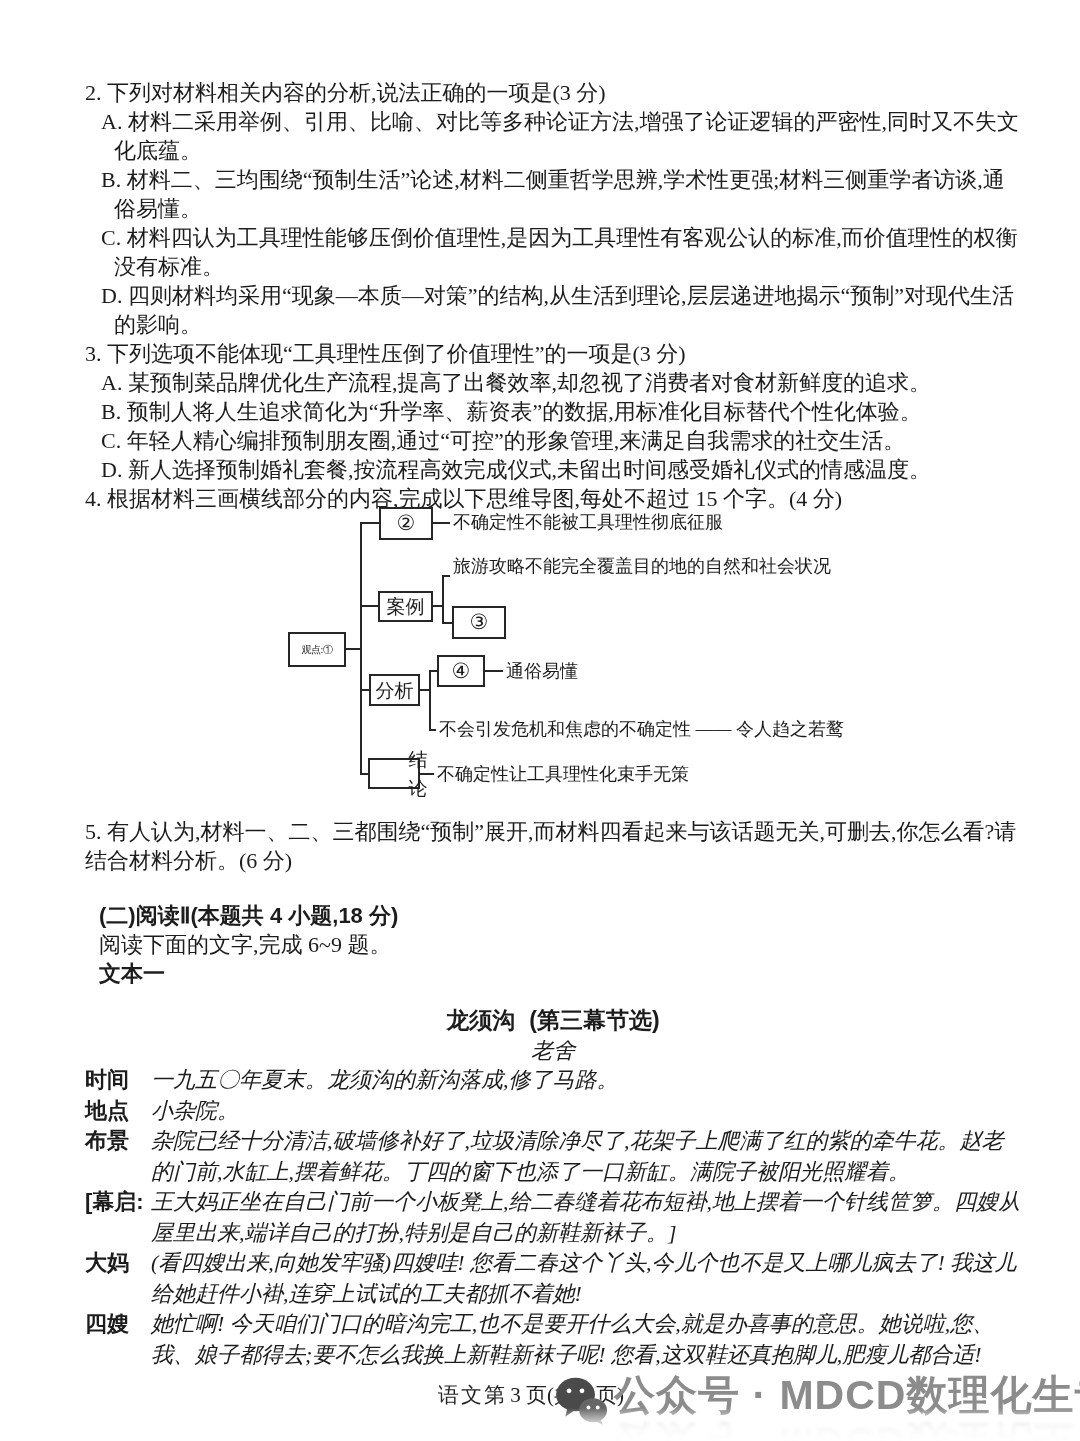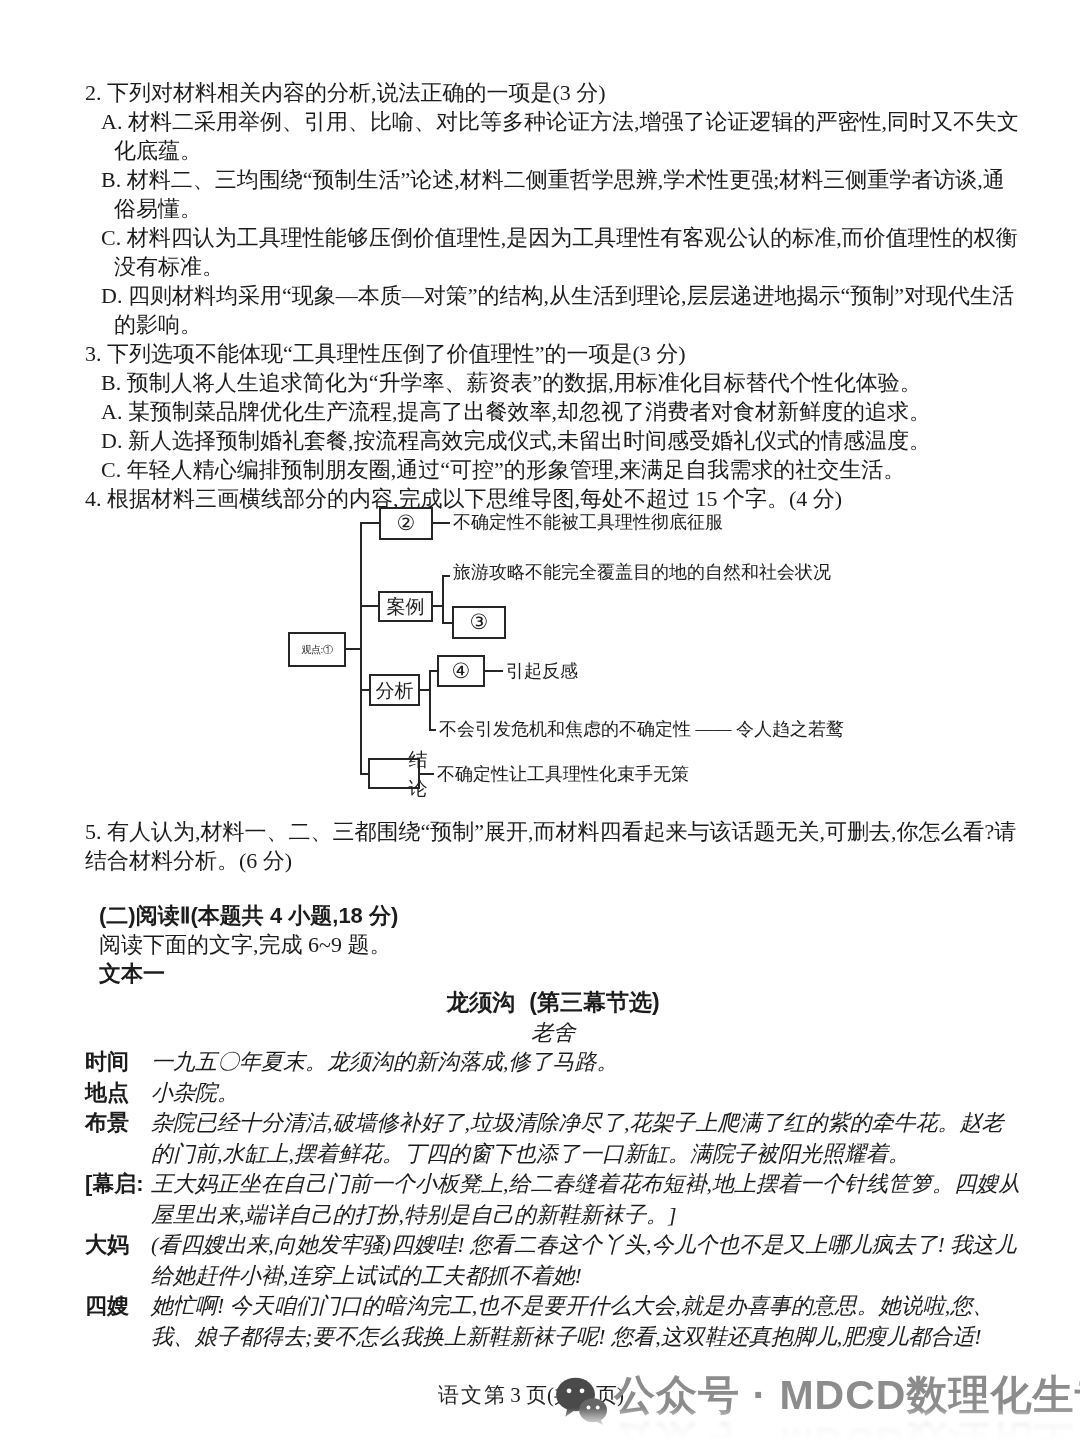--- a/index.html
+++ b/index.html
@@ -15,21 +15,21 @@
   .diagram{position:relative;width:740px;height:292px;margin:-10px 0 0 200px;}
   .d-box{position:absolute;border:2px solid #262626;background:#fff;display:flex;
          align-items:center;justify-content:center;box-sizing:border-box;}
   .d-line{position:absolute;background:#262626;}
   .d-h{height:2px;} .d-v{width:2px;}
   .d-text{position:absolute;font-size:18px;line-height:24px;white-space:nowrap;}
   .fs-num{font-size:21px;} .fs-lab{font-size:19px;} .fs-vp{font-size:10px;letter-spacing:-0.5px;}
   
   .sec-header{margin-top:26px;margin-left:14px;}
   .sec-line{margin-left:14px;}
-  .play-title{text-align:center;font-size:23px;margin-top:0;}
+  .play-title{text-align:center;font-size:23px;margin-top:18px;}
   .play-title .gap{display:inline-block;width:14px;}
   .author{text-align:center;font-size:22px;margin-top:1px;}
   .script{}
   .s-row{position:relative;padding-left:66px;line-height:30.5px;min-height:30px;}
   .s-label{position:absolute;left:0;top:0;font-size:22px;}
   
   .footer{position:absolute;left:438px;top:1381px;font-size:21px;color:#222;
           font-family:"Liberation Serif",serif;white-space:nowrap;}
   .footer .subject{letter-spacing:2px;}
   .watermark{position:absolute;left:548px;top:1362px;width:532px;height:79px;z-index:5;}
@@ -51,24 +51,24 @@
     <p class="stem">2. 下列对材料相关内容的分析,说法正确的一项是(3 分)</p>
     <div class="opt-group">
       <p class="opt">A. 材料二采用举例、引用、比喻、对比等多种论证方法,增强了论证逻辑的严密性,同时又不失文化底蕴。</p>
       <p class="opt">B. 材料二、三均围绕“预制生活”论述,材料二侧重哲学思辨,学术性更强;材料三侧重学者访谈,通俗易懂。</p>
       <p class="opt">C. 材料四认为工具理性能够压倒价值理性,是因为工具理性有客观公认的标准,而价值理性的权衡没有标准。</p>
       <p class="opt">D. 四则材料均采用“现象—本质—对策”的结构,从生活到理论,层层递进地揭示“预制”对现代生活的影响。</p>
     </div>
 
     <p class="stem">3. 下列选项不能体现“工具理性压倒了价值理性”的一项是(3 分)</p>
     <div class="opt-group">
+      <p class="opt">A. 某预制菜品牌优化生产流程,提高了出餐效率,却忽视了消费者对食材新鲜度的追求。</p>
       <p class="opt">B. 预制人将人生追求简化为“升学率、薪资表”的数据,用标准化目标替代个性化体验。</p>
-      <p class="opt">A. 某预制菜品牌优化生产流程,提高了出餐效率,却忽视了消费者对食材新鲜度的追求。</p>
+      <p class="opt">C. 年轻人精心编排预制朋友圈,通过“可控”的形象管理,来满足自我需求的社交生活。</p>
       <p class="opt">D. 新人选择预制婚礼套餐,按流程高效完成仪式,未留出时间感受婚礼仪式的情感温度。</p>
-      <p class="opt">C. 年轻人精心编排预制朋友圈,通过“可控”的形象管理,来满足自我需求的社交生活。</p>
     </div>
 
     <p class="stem">4. 根据材料三画横线部分的内容,完成以下思维导图,每处不超过 15 个字。(4 分)</p>
 
     <div class="diagram">
 
       <div class="d-box fs-vp" style="left:3px;top:129px;width:58px;height:35px;">观点:①</div>
 
       <div class="d-line d-h" style="left:61px;top:145px;width:14px;"></div>
       <div class="d-line d-v" style="left:75px;top:20px;height:252px;"></div>
@@ -76,32 +76,32 @@
       <div class="d-line d-h" style="left:75px;top:19px;width:19px;"></div>
       <div class="d-box fs-num" style="left:94px;top:4px;width:54px;height:33px;">②</div>
       <div class="d-line d-h" style="left:148px;top:19px;width:17px;"></div>
       <div class="d-text" style="left:168px;top:7px;">不确定性不能被工具理性彻底征服</div>
 
       <div class="d-line d-h" style="left:75px;top:102px;width:18px;"></div>
       <div class="d-box fs-lab" style="left:93px;top:88px;width:55px;height:31px;">案例</div>
       <div class="d-line d-h" style="left:148px;top:102px;width:9px;"></div>
       <div class="d-line d-v" style="left:157px;top:72px;height:49px;"></div>
       <div class="d-line d-h" style="left:157px;top:72px;width:8px;"></div>
-      <div class="d-text" style="left:168px;top:57px;">旅游攻略不能完全覆盖目的地的自然和社会状况</div>
+      <div class="d-text" style="left:168px;top:51px;">旅游攻略不能完全覆盖目的地的自然和社会状况</div>
       <div class="d-line d-h" style="left:157px;top:119px;width:10px;"></div>
       <div class="d-box fs-num" style="left:167px;top:103px;width:54px;height:33px;">③</div>
 
       <div class="d-line d-h" style="left:75px;top:186px;width:9px;"></div>
       <div class="d-box fs-lab" style="left:84px;top:171px;width:51px;height:32px;">分析</div>
       <div class="d-line d-h" style="left:135px;top:186px;width:9px;"></div>
       <div class="d-line d-v" style="left:144px;top:167px;height:60px;"></div>
       <div class="d-line d-h" style="left:144px;top:167px;width:8px;"></div>
       <div class="d-box fs-num" style="left:152px;top:152px;width:48px;height:32px;">④</div>
       <div class="d-line d-h" style="left:200px;top:167px;width:18px;"></div>
-      <div class="d-text" style="left:221px;top:156px;">引起反感</div>
+      <div class="d-text" style="left:221px;top:156px;">通俗易懂</div>
       <div class="d-line d-h" style="left:144px;top:226px;width:7px;"></div>
       <div class="d-text" style="left:154px;top:214px;">不会引发危机和焦虑的不确定性 —— 令人趋之若鹜</div>
 
       <div class="d-line d-h" style="left:75px;top:270px;width:8px;"></div>
       <div class="d-box fs-lab" style="left:83px;top:255px;width:51px;height:31px;padding-left:48px;">结论</div>
       <div class="d-line d-h" style="left:134px;top:270px;width:15px;"></div>
       <div class="d-text" style="left:152px;top:259px;">不确定性让工具理性化束手无策</div>
     </div>
 
     <p class="stem" style="margin-top:22px;">5. 有人认为,材料一、二、三都围绕“预制”展开,而材料四看起来与该话题无关,可删去,你怎么看?请结合材料分析。(6 分)</p>

